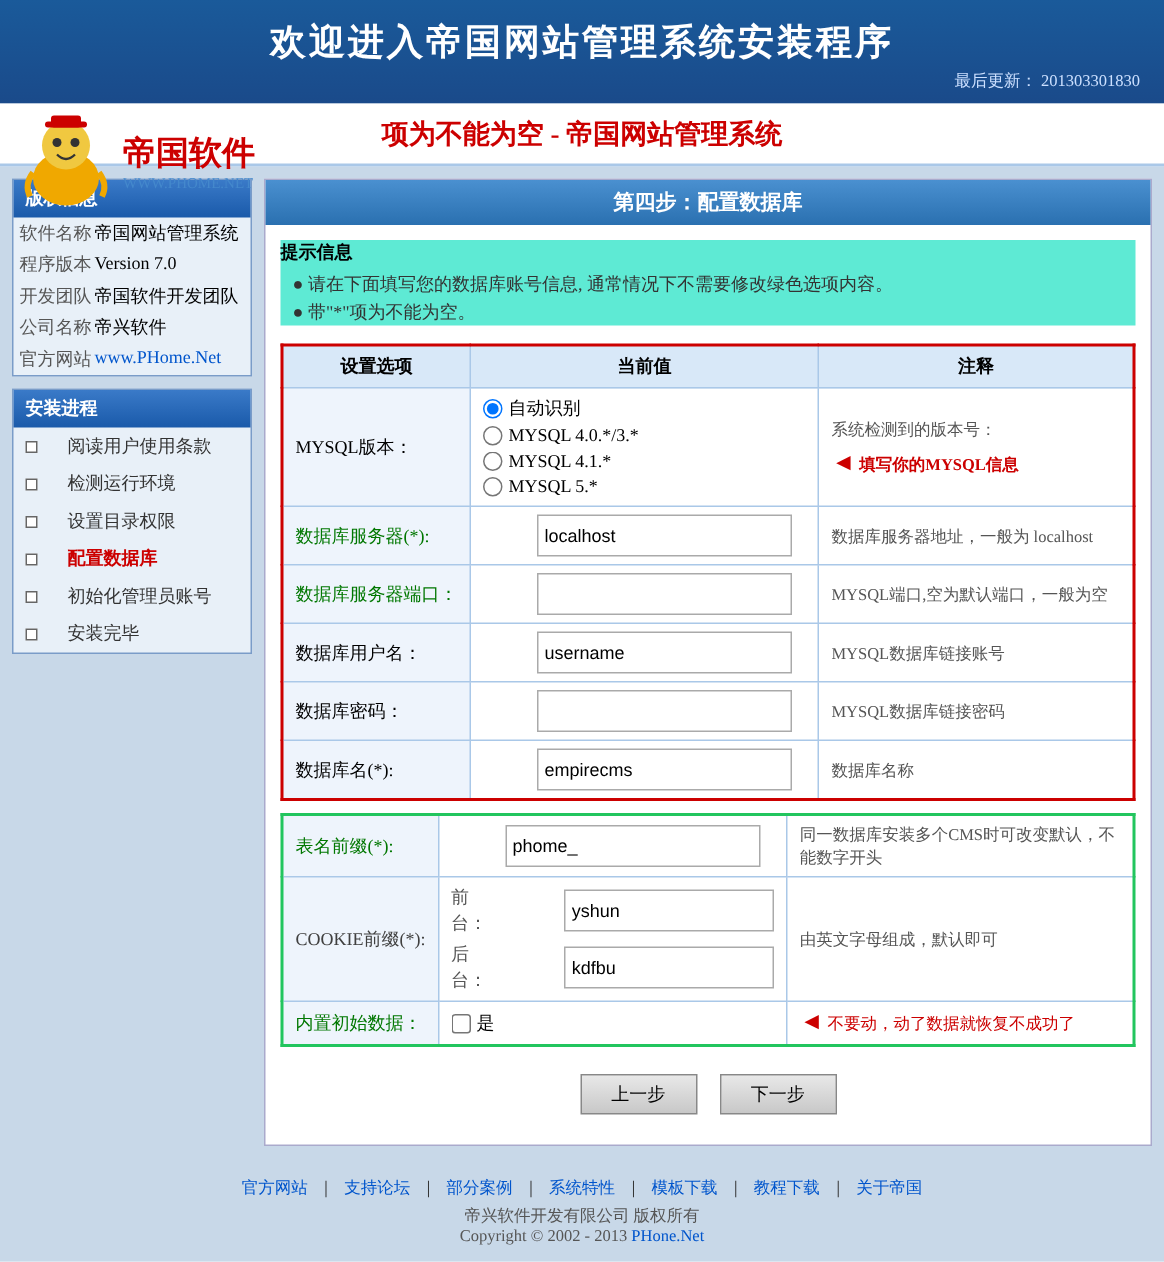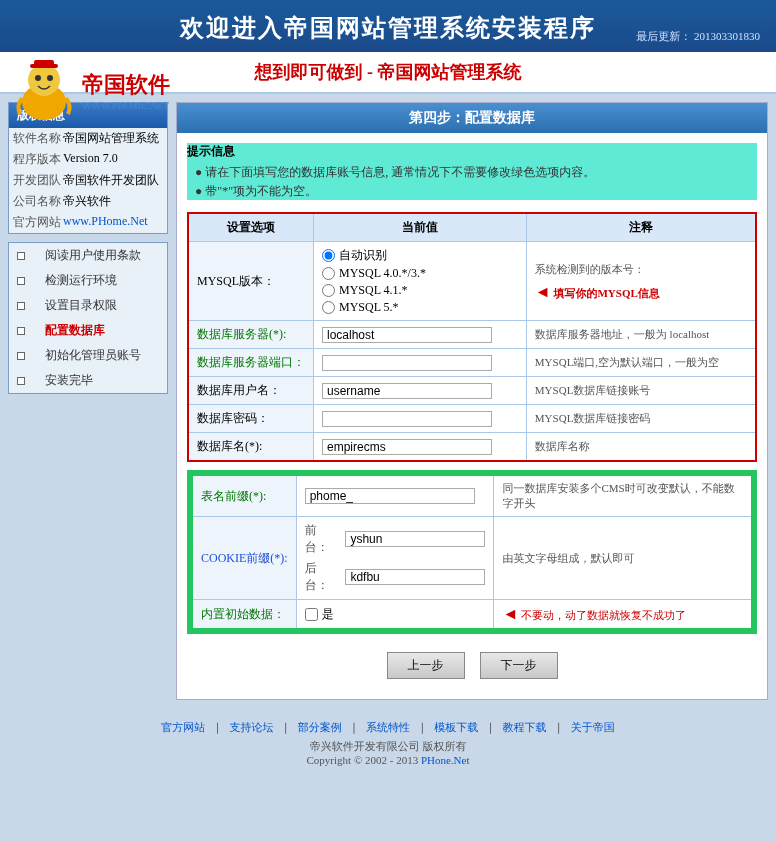--- a/index.html
+++ b/index.html
@@ -2,21 +2,21 @@
 <html><head>
   <meta charset="utf-8">
   <style>
     * { box-sizing: border-box; margin: 0; padding: 0; }
     body { font-family: SimSun, '宋体', serif; font-size: 12px; background: #c8d8e8; min-height: 841px; }
 
     
     .header {
       background: linear-gradient(180deg, #1a5a9a 0%, #1a4a8a 100%);
       text-align: center;
-      padding: 12px 0 8px 0;
+      padding: 12px 0 25px 0;
       position: relative;
       font-family: Liberation Serif, serif;
     }
     .header-title {
       color: #fff;
       font-size: 24px;
       font-weight: bold;
       letter-spacing: 2px;
     }
     .header-update {
@@ -149,33 +149,34 @@
     }
     .form-table td.label-cell.green {
       color: #007700;
     }
     .form-table td.note-cell {
       color: #555;
       font-size: 11px;
     }
     .form-input {
       width: 170px;
-      height: 16px;
+      height: 28px;
       border: 1px solid #aaa;
       padding: 1px 4px;
       font-size: 12px;
+      margin-left: 36px;
     }
     .radio-group { display: flex; flex-direction: column; gap: 2px; }
     .radio-item { display: flex; align-items: center; gap: 4px; }
 
     
     .form-table2 {
       width: 100%;
       border-collapse: collapse;
-      border: 6px solid #22c55e;
+      border: 2px solid #22c55e;
       margin-bottom: 8px;
     }
     .form-table2 td {
       border: 1px solid #aac8e8;
       padding: 5px 8px;
       vertical-align: middle;
     }
     .form-table2 td.label-cell {
       background: #eef4fc;
       white-space: nowrap;
@@ -282,21 +283,21 @@
         <path d="M56 42 Q62 50 58 58" stroke="#f0a800" stroke-width="4" fill="none"></path>
 
         <rect x="20" y="8" width="28" height="4" rx="2" fill="#cc0000"></rect>
         <rect x="24" y="4" width="20" height="8" rx="2" fill="#cc0000"></rect>
       </svg>
       <div>
         <div class="logo-brand-name">帝国软件</div>
         <div class="logo-brand-url">WWW.PHOME.NET</div>
       </div>
     </div>
-    <div class="sub-header-title">想到即可做到 - 帝国网站管理系统</div>
+    <div class="sub-header-title">项为不能为空 - 帝国网站管理系统</div>
   </div>
 
   <div class="main-layout">
 
     <div class="sidebar">
 
       <div class="sidebar-section">
         <div class="sidebar-section-title">版权信息</div>
         <div>
           <div class="sidebar-info-row">
@@ -316,20 +317,21 @@
             <span class="sidebar-info-value">帝兴软件</span>
           </div>
           <div class="sidebar-info-row">
             <span class="sidebar-info-label">官方网站</span>
             <span class="sidebar-info-value"><a href="#">www.PHome.Net</a></span>
           </div>
         </div>
       </div>
 
       <div class="sidebar-section">
+        <div class="sidebar-section-title">安装进程</div>
         <div class="sidebar-nav-item">
           <span class="square"></span>
           <span>阅读用户使用条款</span>
         </div>
         <div class="sidebar-nav-item">
           <span class="square"></span>
           <span>检测运行环境</span>
         </div>
         <div class="sidebar-nav-item">
           <span class="square"></span>
@@ -450,21 +452,21 @@
 
                 <tr>
                   <td class="label-cell" style="color:#007700;">表名前缀(*):</td>
                   <td>
                     <input class="form-input" type="text" value="phome_" style="">
                   </td>
                   <td class="note-cell">同一数据库安装多个CMS时可改变默认，不能数字开头</td>
                 </tr>
 
                 <tr>
-                  <td class="label-cell" style="color:#1d4ed8;">COOKIE前缀(*):</td>
+                  <td class="label-cell" style="color:#404040;">COOKIE前缀(*):</td>
                   <td>
                     <div class="frontend-backend">
                       <div class="fb-row">
                         <span class="fb-label">前台：</span>
                         <input class="form-input" type="text" value="yshun" style="width: 140px;">
                       </div>
                       <div class="fb-row">
                         <span class="fb-label">后台：</span>
                         <input class="form-input" type="text" value="kdfbu" style="width: 140px;">
                       </div>

